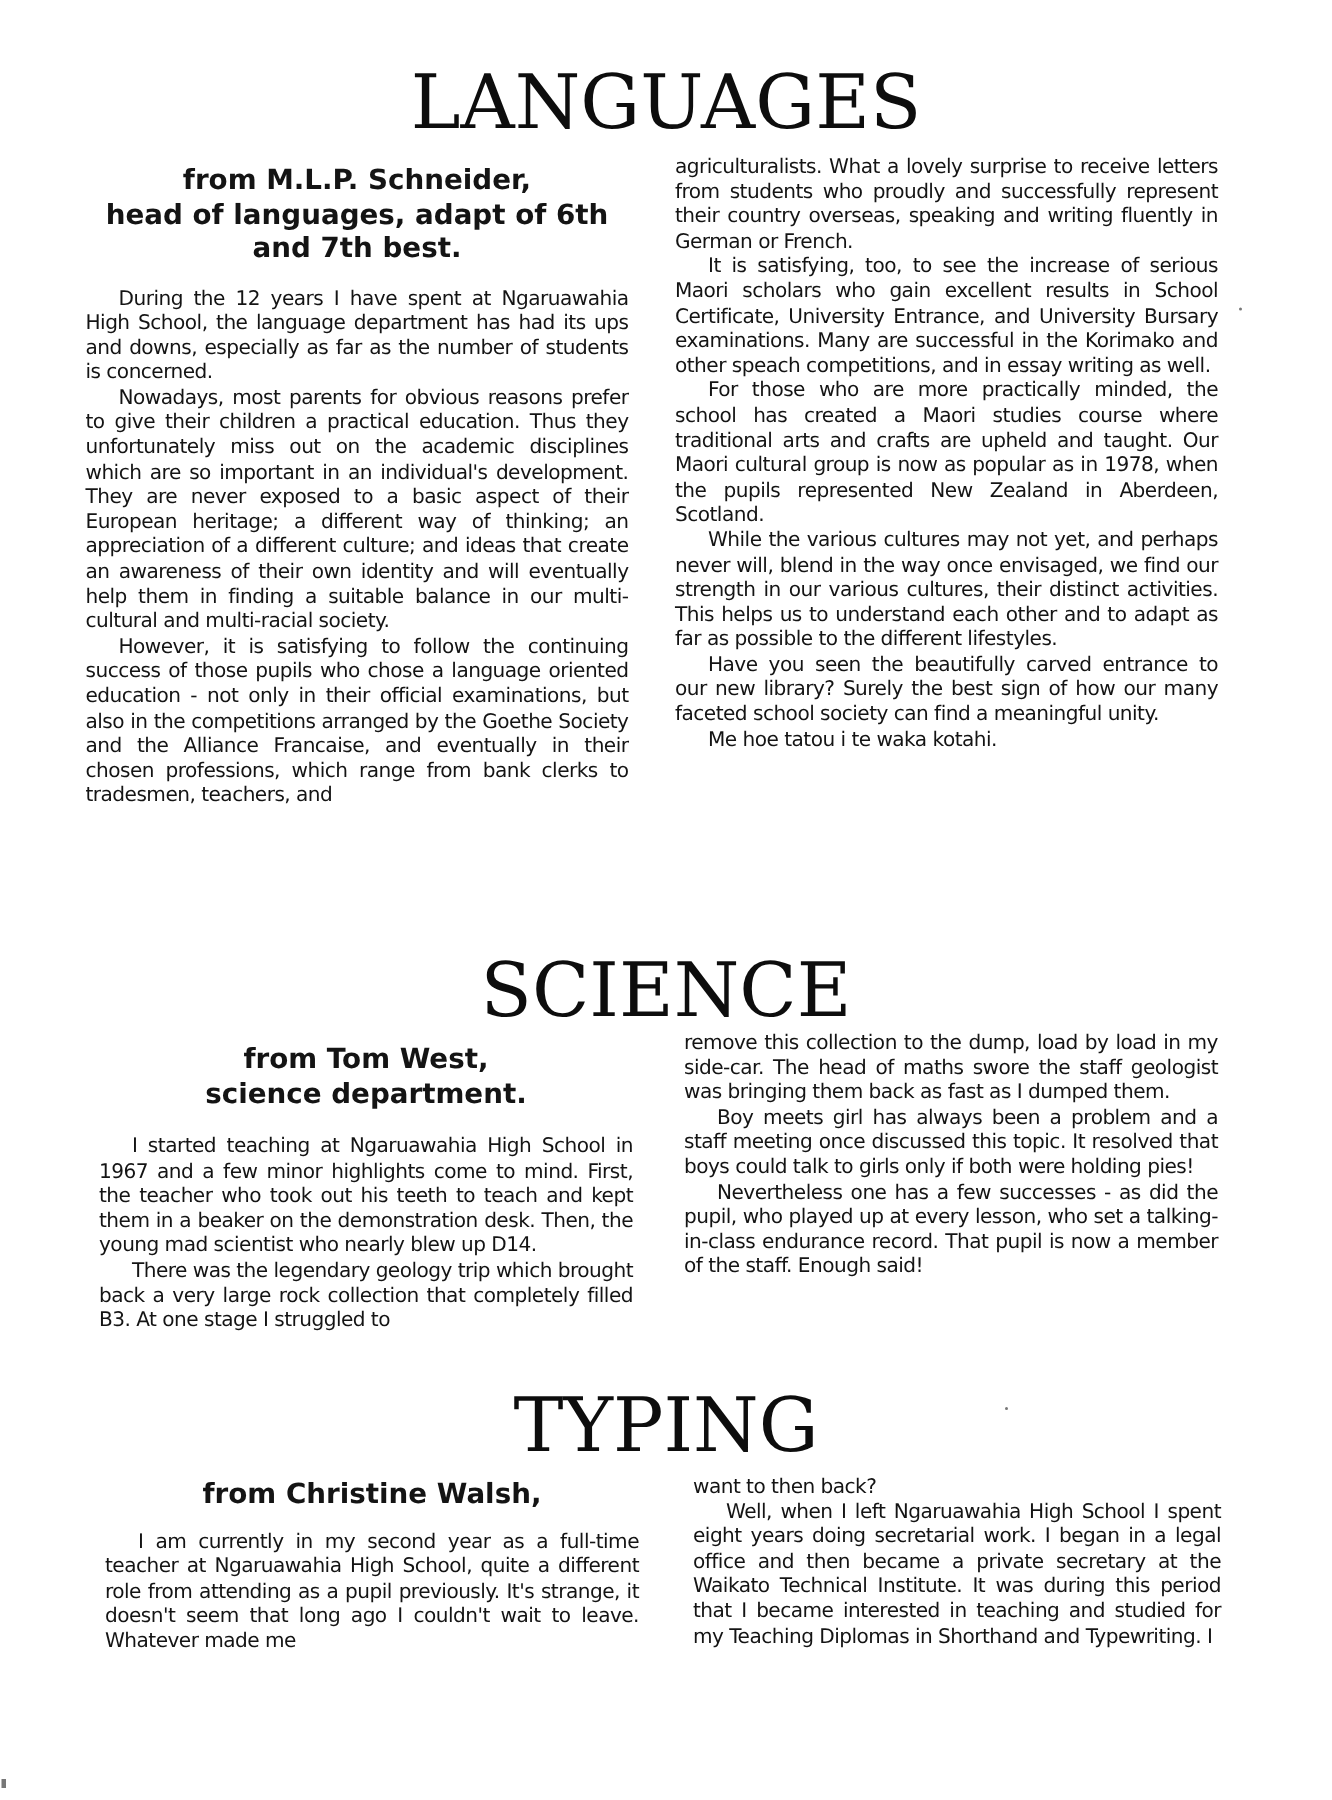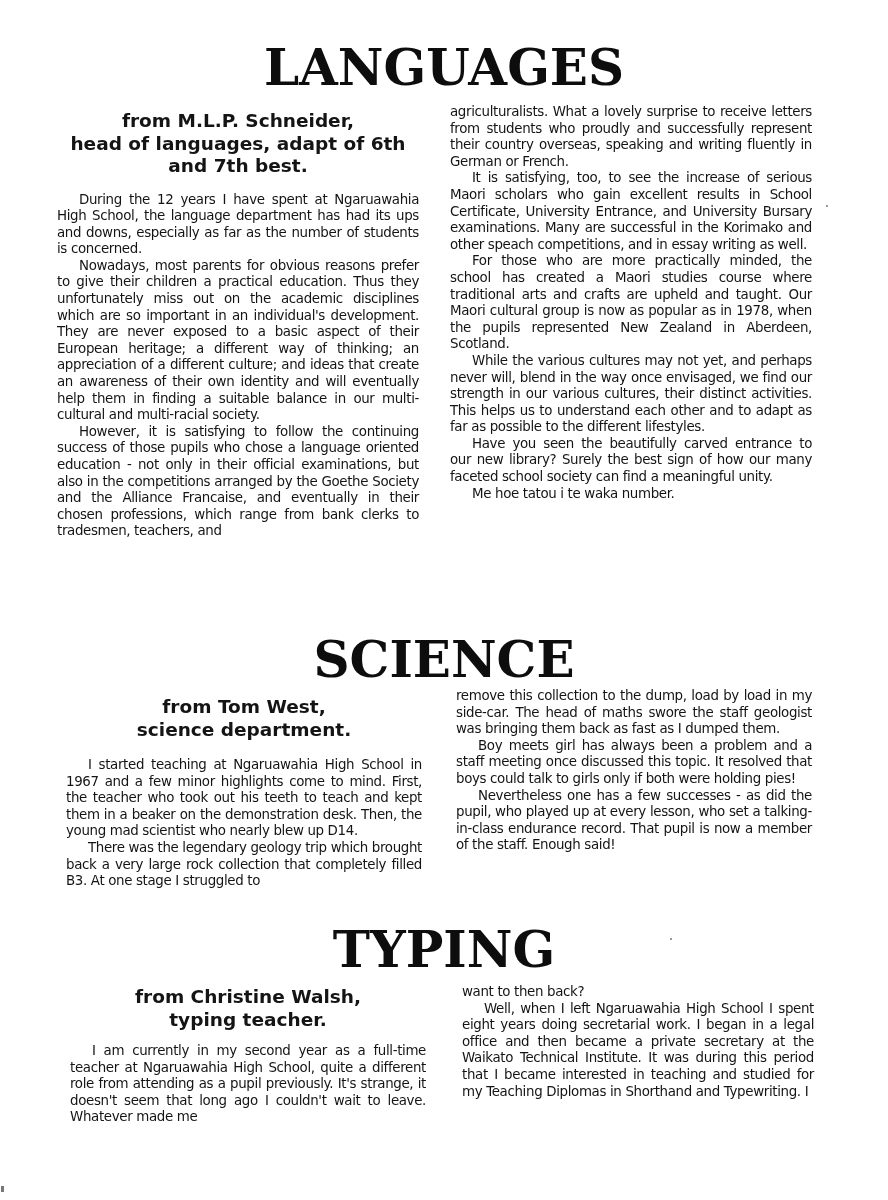--- a/index.html
+++ b/index.html
@@ -3,21 +3,21 @@
   <meta charset="utf-8">
   <style>
     html, body { margin: 0; padding: 0; background: #ffffff; }
     body {
       width: 888px; height: 1200px; position: relative; overflow: hidden;
       color: #111111;
       font-family: "DejaVu Sans", sans-serif;
     }
     .section-title {
       position: absolute; left: 0; width: 888px; text-align: center;
-      font-family: "DejaVu Serif", serif; font-weight: bold;
+      font-family: "DejaVu Serif", serif; font-weight: normal;
       color: #0d0d0d; letter-spacing: 0px; margin: 0;
     }
     .col {
       position: absolute;
       font-family: "DejaVu Sans", sans-serif;
       font-size: 13.4px; line-height: 16.6px;
       color: #141414;
       letter-spacing: -0.35px;
     }
     .col p { margin: 0; text-align: justify; text-indent: 22px; }
@@ -46,21 +46,21 @@
   <p>Nowadays, most parents for obvious reasons prefer to give their children a practical education. Thus they unfortunately miss out on the academic disciplines which are so important in an individual's development. They are never exposed to a basic aspect of their European heritage; a different way of thinking; an appreciation of a different culture; and ideas that create an awareness of their own identity and will eventually help them in finding a suitable balance in our multi-cultural and multi-racial society.</p>
   <p>However, it is satisfying to follow the continuing success of those pupils who chose a language oriented education - not only in their official examinations, but also in the competitions arranged by the Goethe Society and the Alliance Francaise, and eventually in their chosen professions, which range from bank clerks to tradesmen, teachers, and</p>
 </div>
 
 <div class="col" style="left:450px; top:104px; width:362px;">
   <p class="noindent">agriculturalists. What a lovely surprise to receive letters from students who proudly and successfully represent their country overseas, speaking and writing fluently in German or French.</p>
   <p>It is satisfying, too, to see the increase of serious Maori scholars who gain excellent results in School Certificate, University Entrance, and University Bursary examinations. Many are successful in the Korimako and other speach competitions, and in essay writing as well.</p>
   <p>For those who are more practically minded, the school has created a Maori studies course where traditional arts and crafts are upheld and taught. Our Maori cultural group is now as popular as in 1978, when the pupils represented New Zealand in Aberdeen, Scotland.</p>
   <p>While the various cultures may not yet, and perhaps never will, blend in the way once envisaged, we find our strength in our various cultures, their distinct activities. This helps us to understand each other and to adapt as far as possible to the different lifestyles.</p>
   <p>Have you seen the beautifully carved entrance to our new library? Surely the best sign of how our many faceted school society can find a meaningful unity.</p>
-  <p>Me hoe tatou i te waka number.</p>
+  <p>Me hoe tatou i te waka kotahi.</p>
 </div>
 
 <h1 class="section-title" style="top:630px; font-size:50px; line-height:60px;">SCIENCE</h1>
 
 <div class="col" style="left:66px; top:696px; width:356px;">
   <div class="byline" style="margin-bottom:16px;">
     <span>from Tom West,</span>
     <span>science department.</span>
   </div>
   <p>I started teaching at Ngaruawahia High School in 1967 and a few minor highlights come to mind. First, the teacher who took out his teeth to teach and kept them in a beaker on the demonstration desk. Then, the young mad scientist who nearly blew up D14.</p>
@@ -71,21 +71,20 @@
   <p class="noindent">remove this collection to the dump, load by load in my side-car. The head of maths swore the staff geologist was bringing them back as fast as I dumped them.</p>
   <p>Boy meets girl has always been a problem and a staff meeting once discussed this topic. It resolved that boys could talk to girls only if both were holding pies!</p>
   <p>Nevertheless one has a few successes - as did the pupil, who played up at every lesson, who set a talking-in-class endurance record. That pupil is now a member of the staff. Enough said!</p>
 </div>
 
 <h1 class="section-title" style="top:920px; font-size:50px; line-height:60px;">TYPING</h1>
 
 <div class="col" style="left:70px; top:986px; width:356px;">
   <div class="byline" style="margin-bottom:12px;text-align:center;">
     <span>from Christine Walsh,</span>
-    <span>typing teacher.</span>
   </div>
   <p>I am currently in my second year as a full-time teacher at Ngaruawahia High School, quite a different role from attending as a pupil previously. It's strange, it doesn't seem that long ago I couldn't wait to leave. Whatever made me</p>
 </div>
 
 <div class="col" style="left:462px; top:984px; width:352px;">
   <p class="noindent">want to then back?</p>
   <p>Well, when I left Ngaruawahia High School I spent eight years doing secretarial work. I began in a legal office and then became a private secretary at the Waikato Technical Institute. It was during this period that I became interested in teaching and studied for my Teaching Diplomas in Shorthand and Typewriting. I</p>
 </div>
 
 <div class="speck" style="left:826px; top:205px;"></div>

